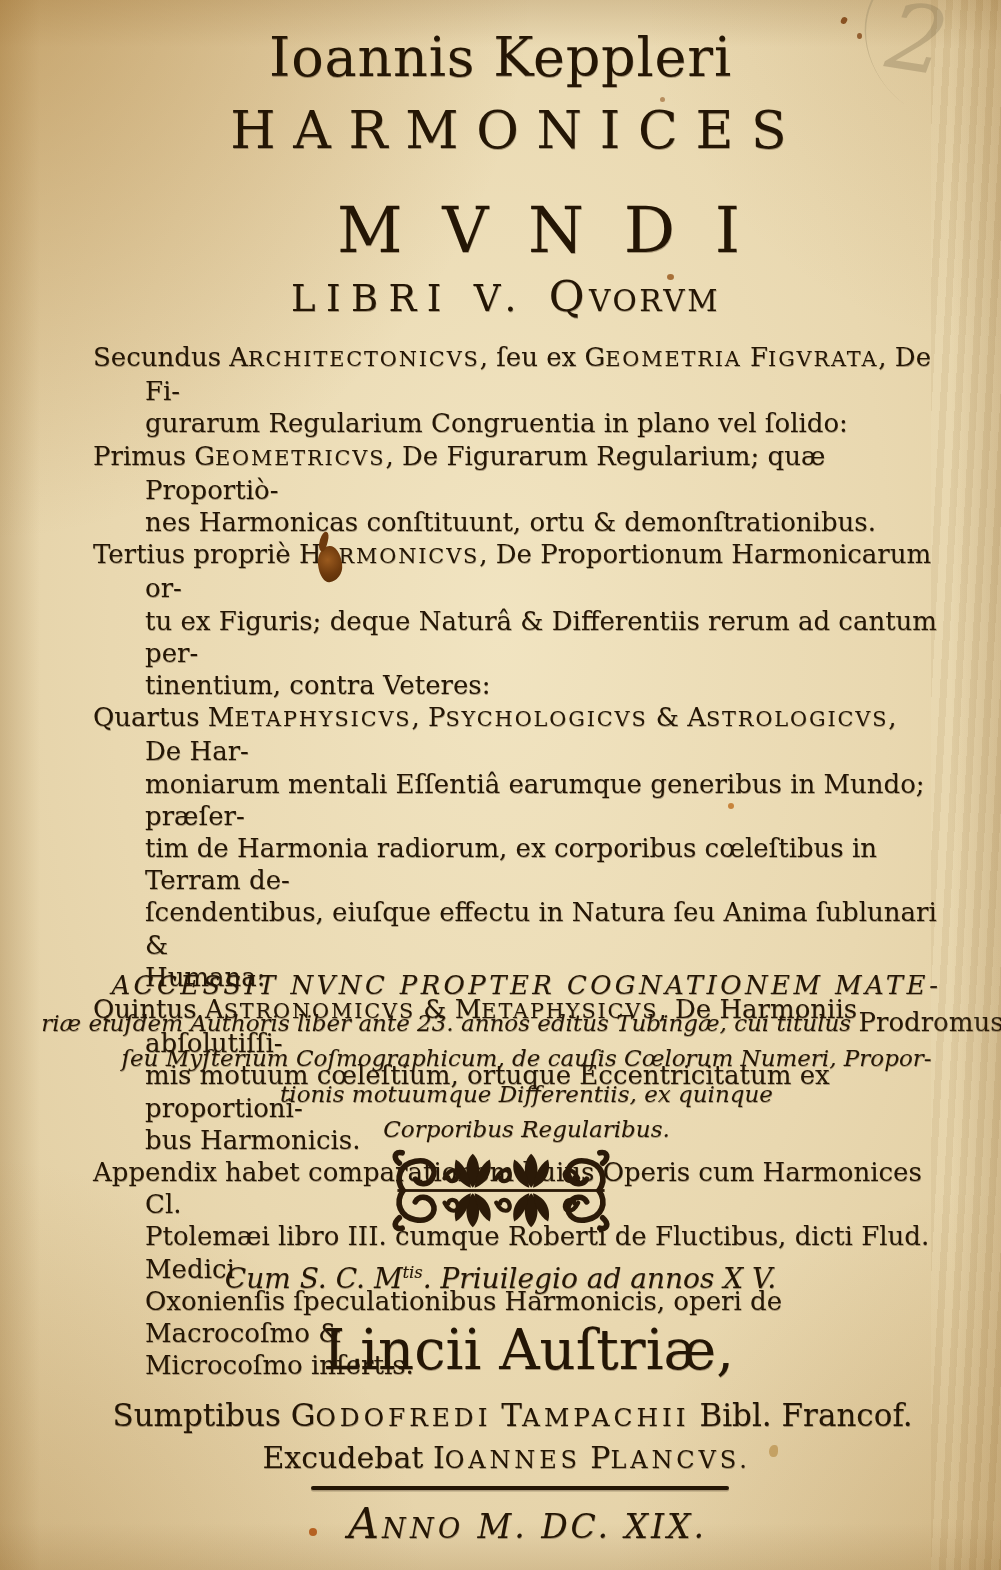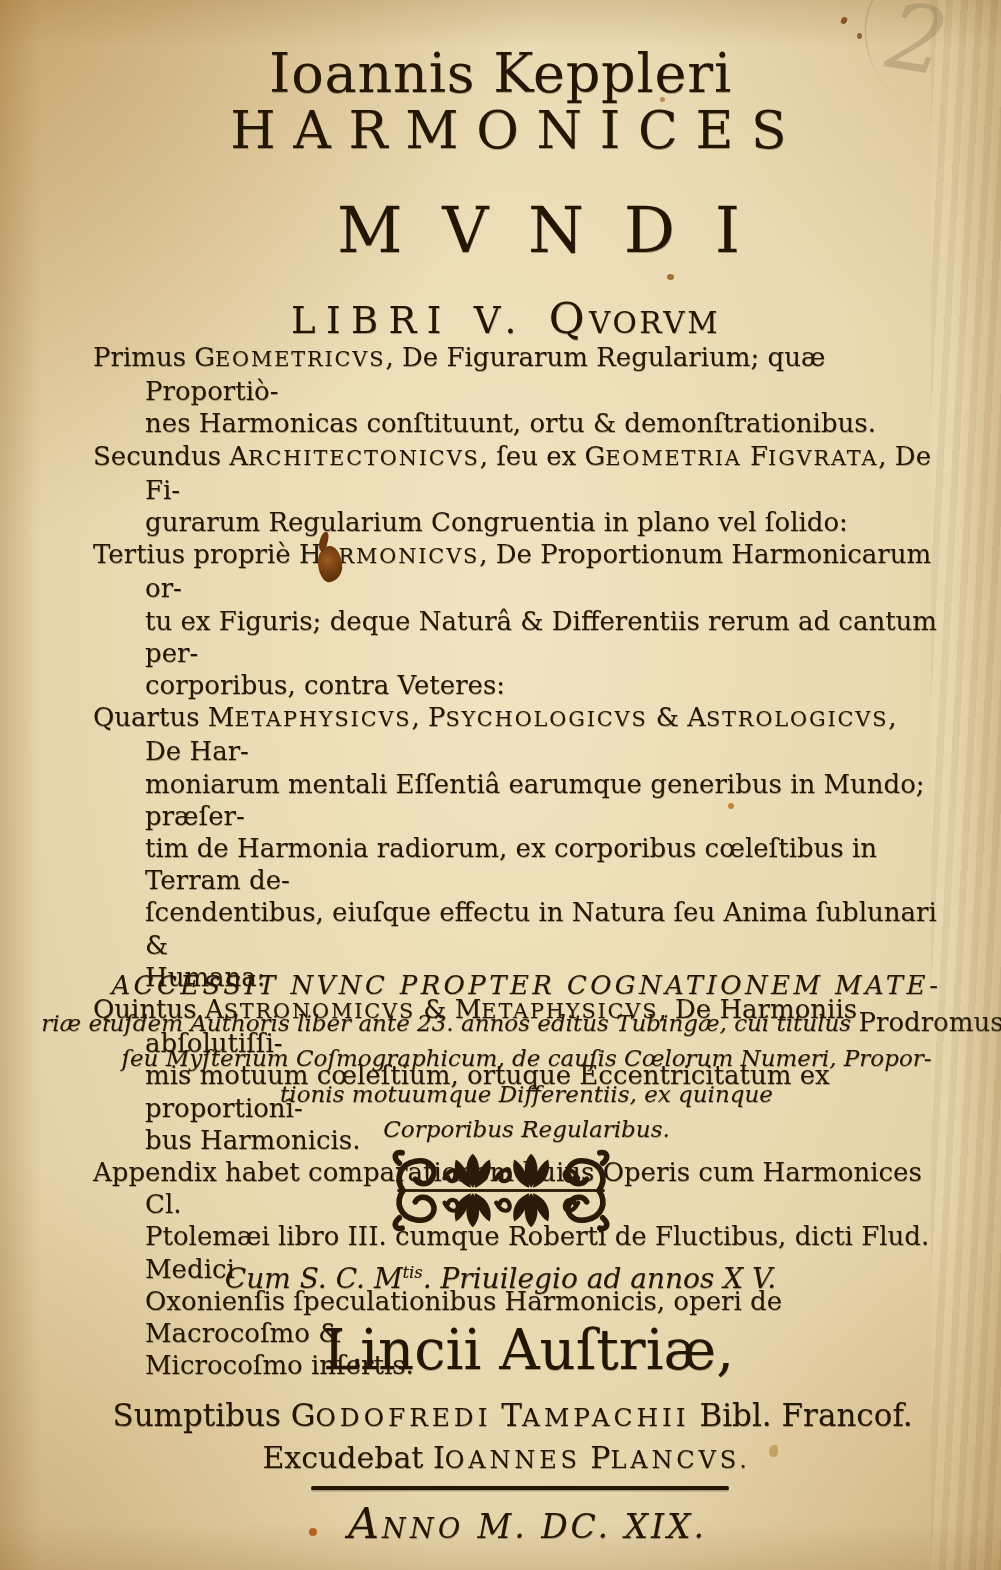--- a/index.html
+++ b/index.html
@@ -17,24 +17,24 @@
       radial-gradient(circle at -3% 103%, rgba(158,112,48,0.32), rgba(158,112,48,0) 24%),
       radial-gradient(circle at 102% -2%, rgba(158,112,48,0.16), rgba(158,112,48,0) 20%),
       linear-gradient(90deg, rgba(139,98,42,0.28) 0%, rgba(139,98,42,0) 4%, rgba(139,98,42,0) 95%, rgba(139,98,42,0.24) 100%),
       linear-gradient(180deg, rgba(139,98,42,0.22) 0%, rgba(139,98,42,0) 3%, rgba(139,98,42,0) 97%, rgba(139,98,42,0.20) 100%),
       radial-gradient(ellipse at 50% 40%, #f1e4c1 0%, #e9d8b0 55%, #dfca9d 100%);
   }
   .page * { text-shadow: 0.4px 0.5px 0.6px rgba(46,27,8,0.35); }
 
   .centered { position: absolute; left: 0; width: 100%; text-align: center; }
 
-  .author-line   { top: 42px;  font-size: 54px; letter-spacing: 0.015em; }
+  .author-line   { top: 26px;  font-size: 54px; letter-spacing: 0.015em; }
   .title-1       { top: 100px; font-size: 52px; letter-spacing: 0.34em; text-indent: 0.34em; white-space: nowrap; margin-left: 8px; }
   .title-2       { top: 193px; font-size: 64px; letter-spacing: 0.62em; text-indent: 0.62em; padding-left: 38px; }
-  .subtitle      { top: 292px; font-size: 37px; letter-spacing: 0.28em; text-indent: 0.28em; }
+  .subtitle      { top: 270px; font-size: 37px; letter-spacing: 0.28em; text-indent: 0.28em; }
   .subtitle .seg-lg { font-size: 1.18em; letter-spacing: 0.1em; }
   .subtitle .seg-sc { font-size: 0.80em; }
 
   .toc { position: absolute; top: 341px; left: 93px; width: 845px;
          font-size: 26px; line-height: 32.2px; }
   .toc-para { padding-left: 52px; text-indent: -52px; }
 
   .seg-rm  { }
   .seg-sc  { font-size: 0.80em; letter-spacing: 0.09em; }
   .seg-it  { font-style: italic; }
@@ -87,23 +87,23 @@
 <div class="page">
 
   <div class="centered author-line">Ioannis Keppleri</div>
 
   <div class="centered title-1">HARMONICES</div>
   <div class="centered title-2">MVNDI</div>
 
   <div class="centered subtitle"><span class="seg-rm">LIBRI V. </span><span class="seg-lg">Q</span><span class="seg-sc">VORVM</span></div>
 
   <div class="toc">
+      <div class="toc-para"><span class="seg-rm">Secundus A</span><span class="seg-sc">RCHITECTONICVS</span><span class="seg-rm">, ſeu ex G</span><span class="seg-sc">EOMETRIA</span><span class="seg-rm"> F</span><span class="seg-sc">IGVRATA</span><span class="seg-rm">, De Fi-</span><br><span class="seg-rm">gurarum Regularium Congruentia in plano vel ſolido:</span></div>
       <div class="toc-para"><span class="seg-rm">Primus G</span><span class="seg-sc">EOMETRICVS</span><span class="seg-rm">, De Figurarum Regularium; quæ Proportiò-</span><br><span class="seg-rm">nes Harmonicas conſtituunt, ortu &amp; demonſtrationibus.</span></div>
-      <div class="toc-para"><span class="seg-rm">Secundus A</span><span class="seg-sc">RCHITECTONICVS</span><span class="seg-rm">, ſeu ex G</span><span class="seg-sc">EOMETRIA</span><span class="seg-rm"> F</span><span class="seg-sc">IGVRATA</span><span class="seg-rm">, De Fi-</span><br><span class="seg-rm">gurarum Regularium Congruentia in plano vel ſolido:</span></div>
-      <div class="toc-para"><span class="seg-rm">Tertius propriè H</span><span class="seg-sc">ARMONICVS</span><span class="seg-rm">, De Proportionum Harmonicarum or-</span><br><span class="seg-rm">tu ex Figuris; deque Naturâ &amp; Differentiis rerum ad cantum per-</span><br><span class="seg-rm">corporibus, contra Veteres:</span></div>
+      <div class="toc-para"><span class="seg-rm">Tertius propriè H</span><span class="seg-sc">ARMONICVS</span><span class="seg-rm">, De Proportionum Harmonicarum or-</span><br><span class="seg-rm">tu ex Figuris; deque Naturâ &amp; Differentiis rerum ad cantum per-</span><br><span class="seg-rm">tinentium, contra Veteres:</span></div>
       <div class="toc-para"><span class="seg-rm">Quartus M</span><span class="seg-sc">ETAPHYSICVS</span><span class="seg-rm">, P</span><span class="seg-sc">SYCHOLOGICVS</span><span class="seg-rm"> &amp; A</span><span class="seg-sc">STROLOGICVS</span><span class="seg-rm">, De Har-</span><br><span class="seg-rm">moniarum mentali Eſſentiâ earumque generibus in Mundo; præſer-</span><br><span class="seg-rm">tim de Harmonia radiorum, ex corporibus cœleſtibus in Terram de-</span><br><span class="seg-rm">ſcendentibus, eiuſque effectu in Natura ſeu Anima ſublunari &amp;</span><br><span class="seg-rm">Humana:</span></div>
       <div class="toc-para"><span class="seg-rm">Quintus A</span><span class="seg-sc">STRONOMICVS</span><span class="seg-rm"> &amp; M</span><span class="seg-sc">ETAPHYSICVS</span><span class="seg-rm">, De Harmoniis abſolutiſſi-</span><br><span class="seg-rm">mis motuum cœleſtium, ortuque Eccentricitatum ex proportioni-</span><br><span class="seg-rm">bus Harmonicis.</span></div>
       <div class="toc-para"><span class="seg-rm">Appendix habet comparationem huius Operis cum Harmonices Cl.</span><br><span class="seg-rm">Ptolemæi libro III. cumque Roberti de Fluctibus, dicti Flud. Medici</span><br><span class="seg-rm">Oxonienſis ſpeculationibus Harmonicis, operi de Macrocoſmo &amp;</span><br><span class="seg-rm">Microcoſmo inſertis.</span></div>
     </div>
 
   <div class="centered accessit">
       <div><span class="seg-it-caps">ACCESSIT NVNC PROPTER COGNATIONEM MATE-</span></div>
       <div><span class="seg-it">riæ eiuſdem Authoris liber ante 23. annos editus Tubingæ, cui titulus </span><span class="seg-rm-lg">Prodromus,</span></div>
       <div><span class="seg-it">ſeu Myſterium Coſmographicum, de cauſis Cœlorum Numeri, Propor-</span></div>
       <div><span class="seg-it">tionis motuumque Differentiis, ex quinque</span></div>

